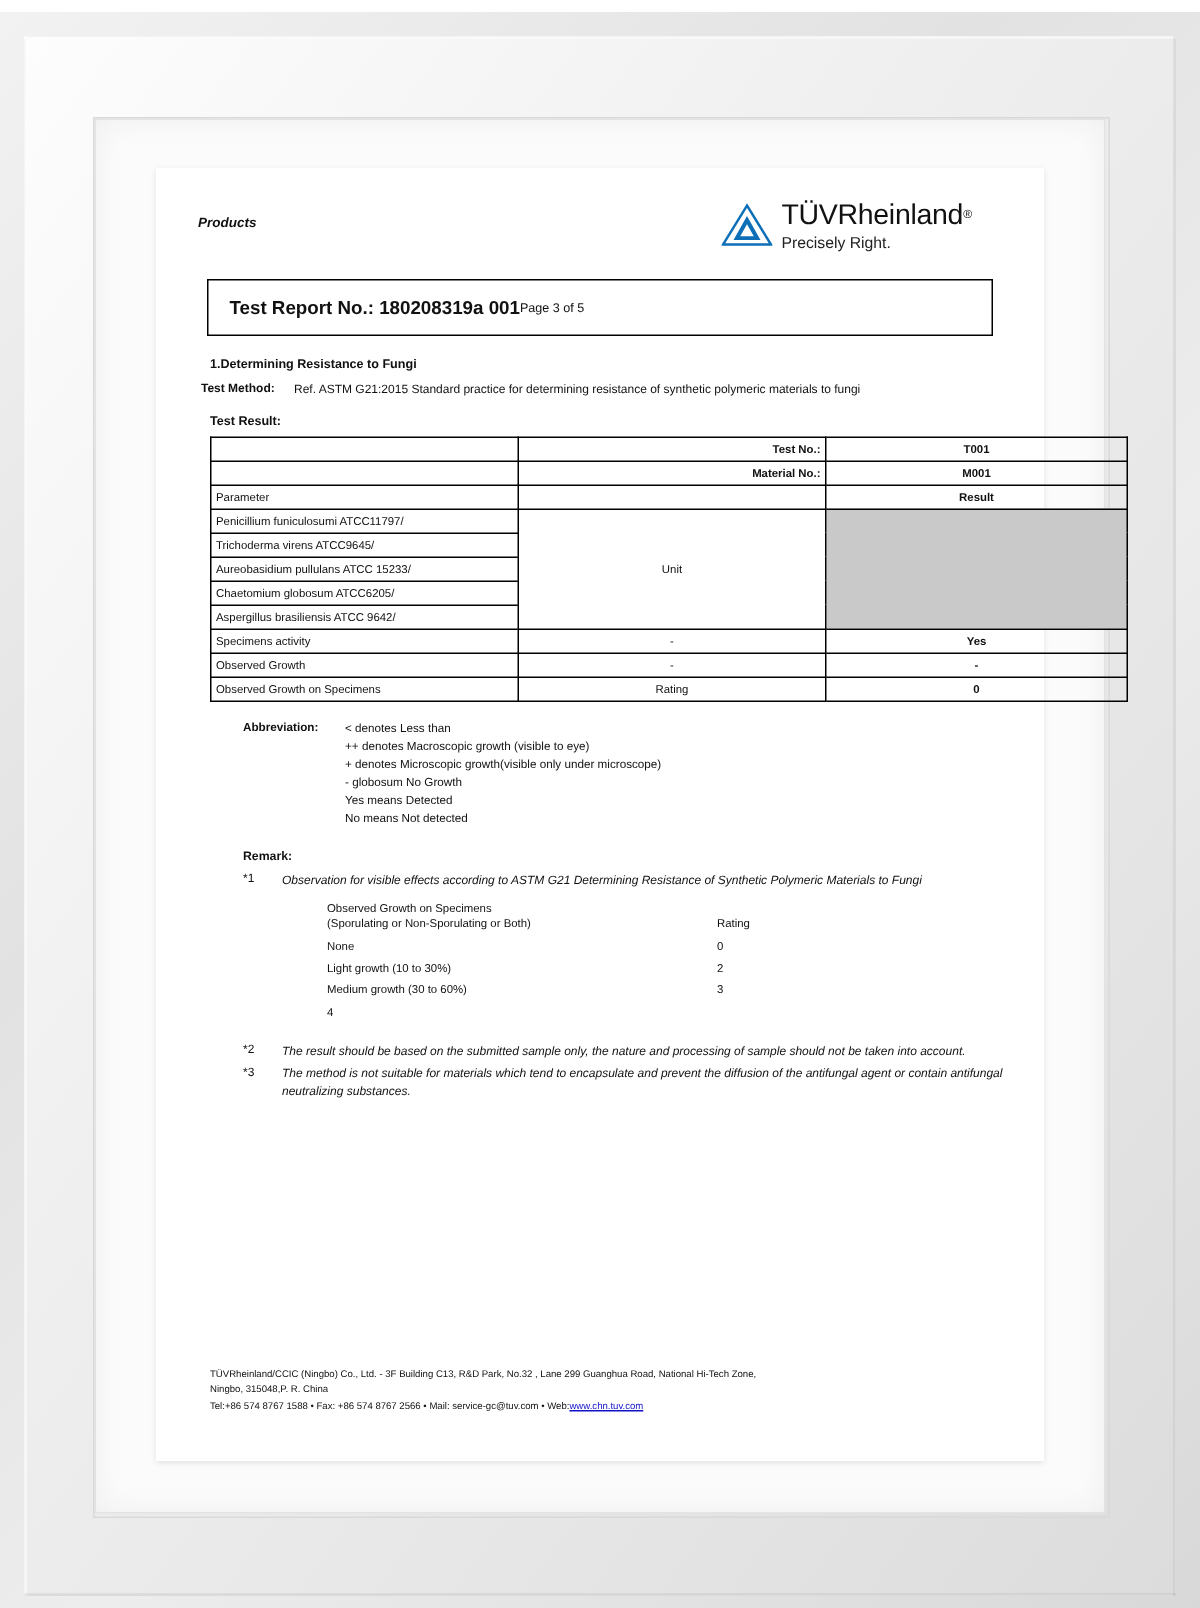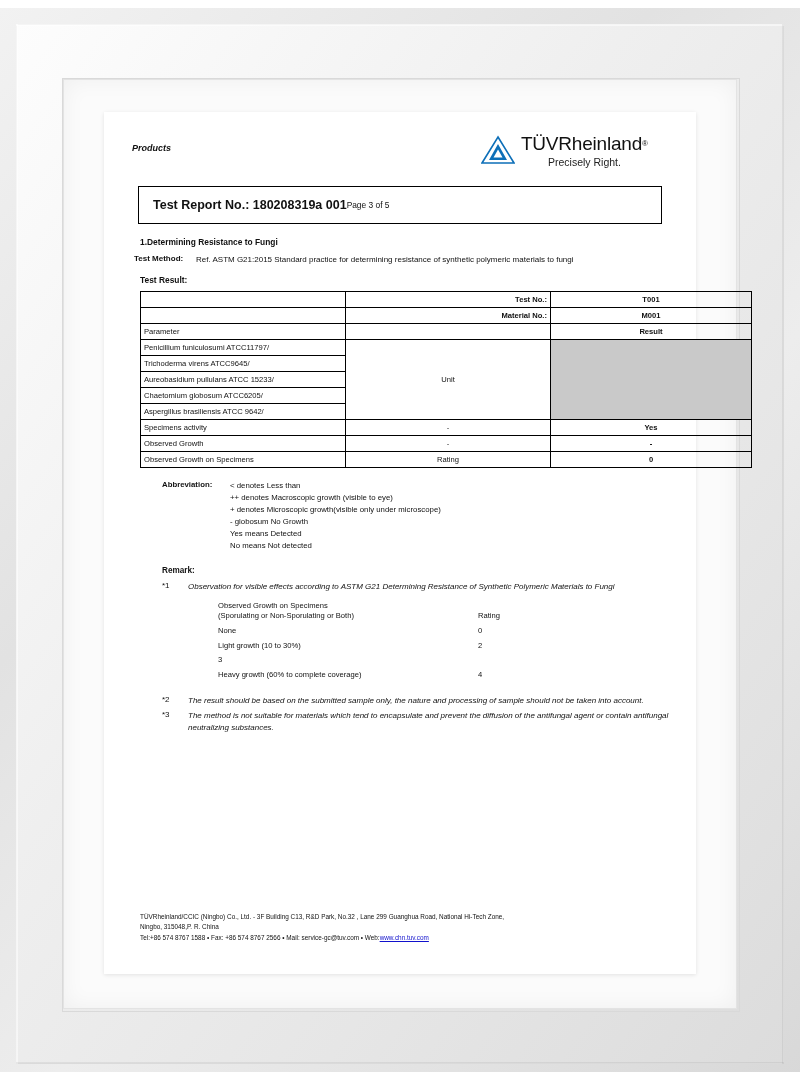--- a/index.html
+++ b/index.html
@@ -111,21 +111,21 @@
     font-family: "Liberation Sans", sans-serif;
   }
   .logo-reg {
     font-size: 8px;
     vertical-align: super;
   }
   .logo-tag {
     font-size: 10.5px;
     color: #222;
     margin-top: 4px;
-    text-align: center;
+    text-align: left;
   }
 
   .title-box {
     margin-top: 8px;
     margin-left: 6px;
     margin-right: 8px;
     border: 1px solid #000;
     height: 38px;
     display: flex;
     align-items: center;
@@ -384,24 +384,24 @@
           </div>
           <div class="row">
             <div class="n">None</div>
             <div class="v">0</div>
           </div>
           <div class="row">
             <div class="n">Light growth (10 to 30%)</div>
             <div class="v">2</div>
           </div>
           <div class="row">
+            <div class="n">Medium growth (30 to 60%)</div>
             <div class="v">3</div>
           </div>
           <div class="row">
-            <div class="n">Heavy growth (60% to complete coverage)</div>
             <div class="v">4</div>
           </div>
         </div>
 
         <div class="rm" style="margin-top:12px;">
           <div class="sup">*2</div>
           <div class="txt">The result should be based on the submitted sample only, the nature and processing of sample should not be taken into account.</div>
         </div>
         <div class="rm" style="margin-top:3px;">
           <div class="sup">*3</div>

